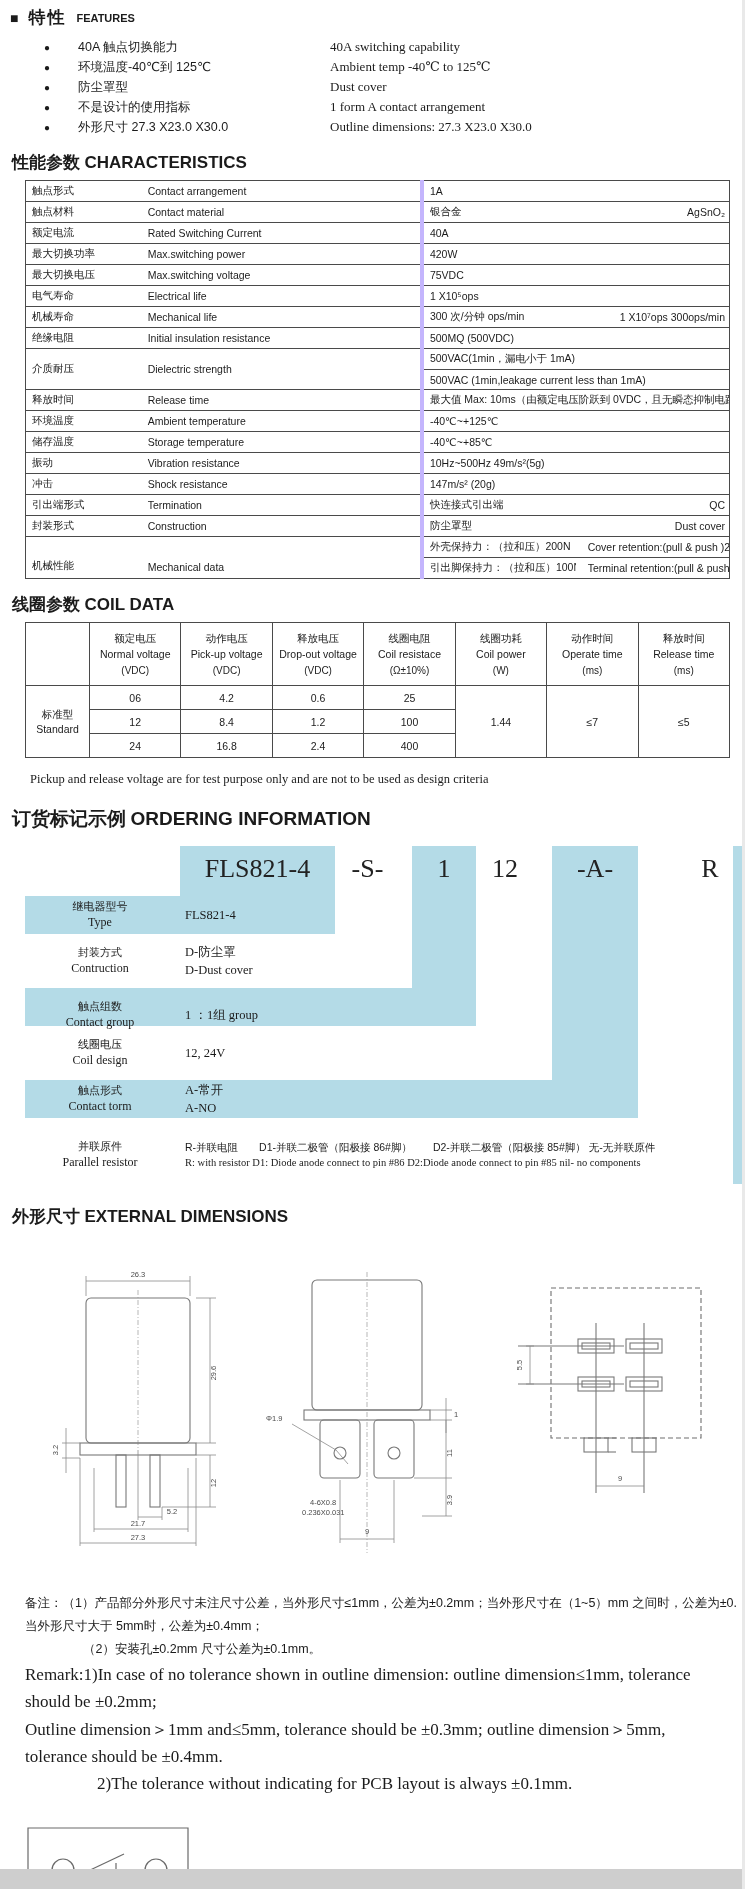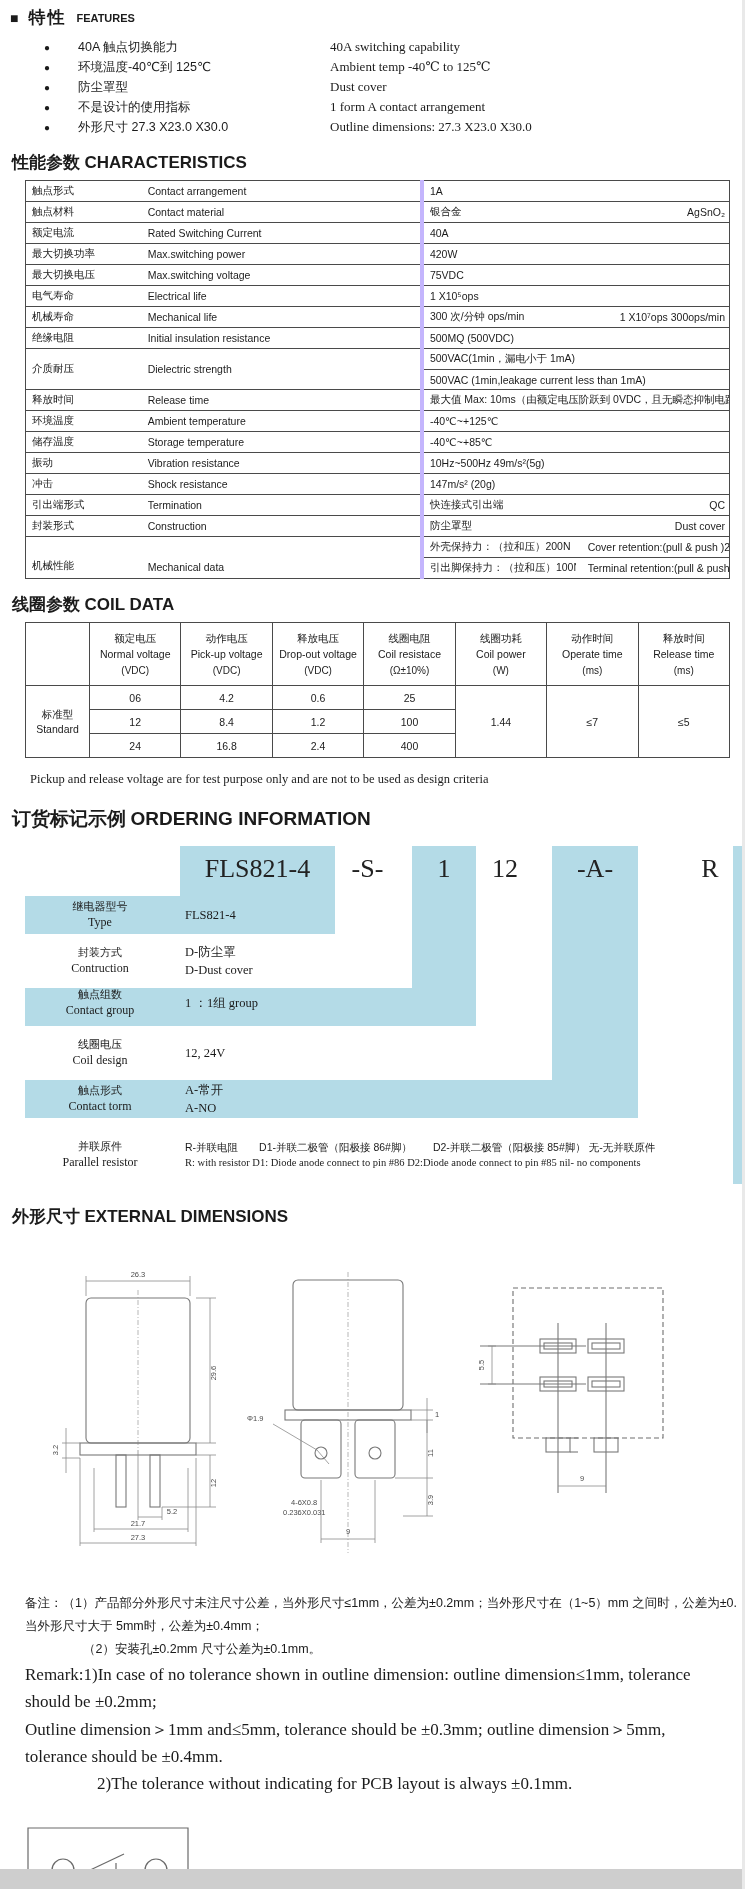--- a/index.html
+++ b/index.html
@@ -55,21 +55,21 @@
               font-family:"Liberation Serif","DejaVu Serif",serif; font-size:26px; color:#222; }
   .ord-row { position:absolute; left:0; width:720px; }
   .ord-label { position:absolute; left:5px; width:140px; text-align:center; font-size:11px; line-height:1.35; top:50%; transform:translateY(-50%); }
   .ord-label .en { font-family:"Liberation Serif","DejaVu Serif",serif; font-size:12px; }
   .ord-val { position:absolute; left:160px; right:4px; top:50%; transform:translateY(-50%); font-family:"Liberation Serif","DejaVu Serif",serif; font-size:12.5px; line-height:1.45; }
   .ord-val .l0 { font-size:12.5px; }
   .ord-row.small .ord-val { font-size:10.5px; }
   .ord-row.small .ord-val .l0 { font-size:10.5px; font-family:"Liberation Sans","DejaVu Sans",sans-serif; }
 
   
-  .dims-row { display:flex; gap:15px; margin:40px 0 0 38px; align-items:flex-start; }
+  .dims-row { display:flex; gap:34px; margin:40px 0 0 38px; align-items:flex-start; }
   .dims-row svg { overflow:visible; }
   .dline { stroke:#8a8a8a; stroke-width:0.8; fill:none; }
   .oline { stroke:#787878; stroke-width:1.1; fill:none; }
   .cline { stroke:#9a9a9a; stroke-width:0.7; stroke-dasharray:5 2 1 2; fill:none; }
   .dash  { stroke:#6f6f6f; stroke-width:1.1; stroke-dasharray:5 3; fill:none; }
   .dtext { font-size:7.5px; fill:#4a4a4a; font-family:"Liberation Sans","DejaVu Sans",sans-serif; }
 
   
   .remarks { margin:34px 0 0 25px; width:712px; }
   .remarks .cn { font-size:12.5px; line-height:1.85; }
@@ -341,21 +341,21 @@
     <div class="ord-row" style="top: 96px; height: 38px;">
       <div class="ord-label">
         <div class="cn">封装方式</div>
         <div class="en">Contruction</div>
       </div>
       <div class="ord-val">
         <div class="l0">D-防尘罩</div>
         <div class="l1">D-Dust cover</div>
       </div>
     </div>
-    <div class="ord-row" style="top: 138px; height: 38px;">
+    <div class="ord-row" style="top: 150px; height: 38px;">
       <div class="ord-label">
         <div class="cn">触点组数</div>
         <div class="en">Contact group</div>
       </div>
       <div class="ord-val">
         <div class="l0">1 ：1组 group</div>
       </div>
     </div>
     <div class="ord-row" style="top: 188px; height: 38px;">
       <div class="ord-label">

